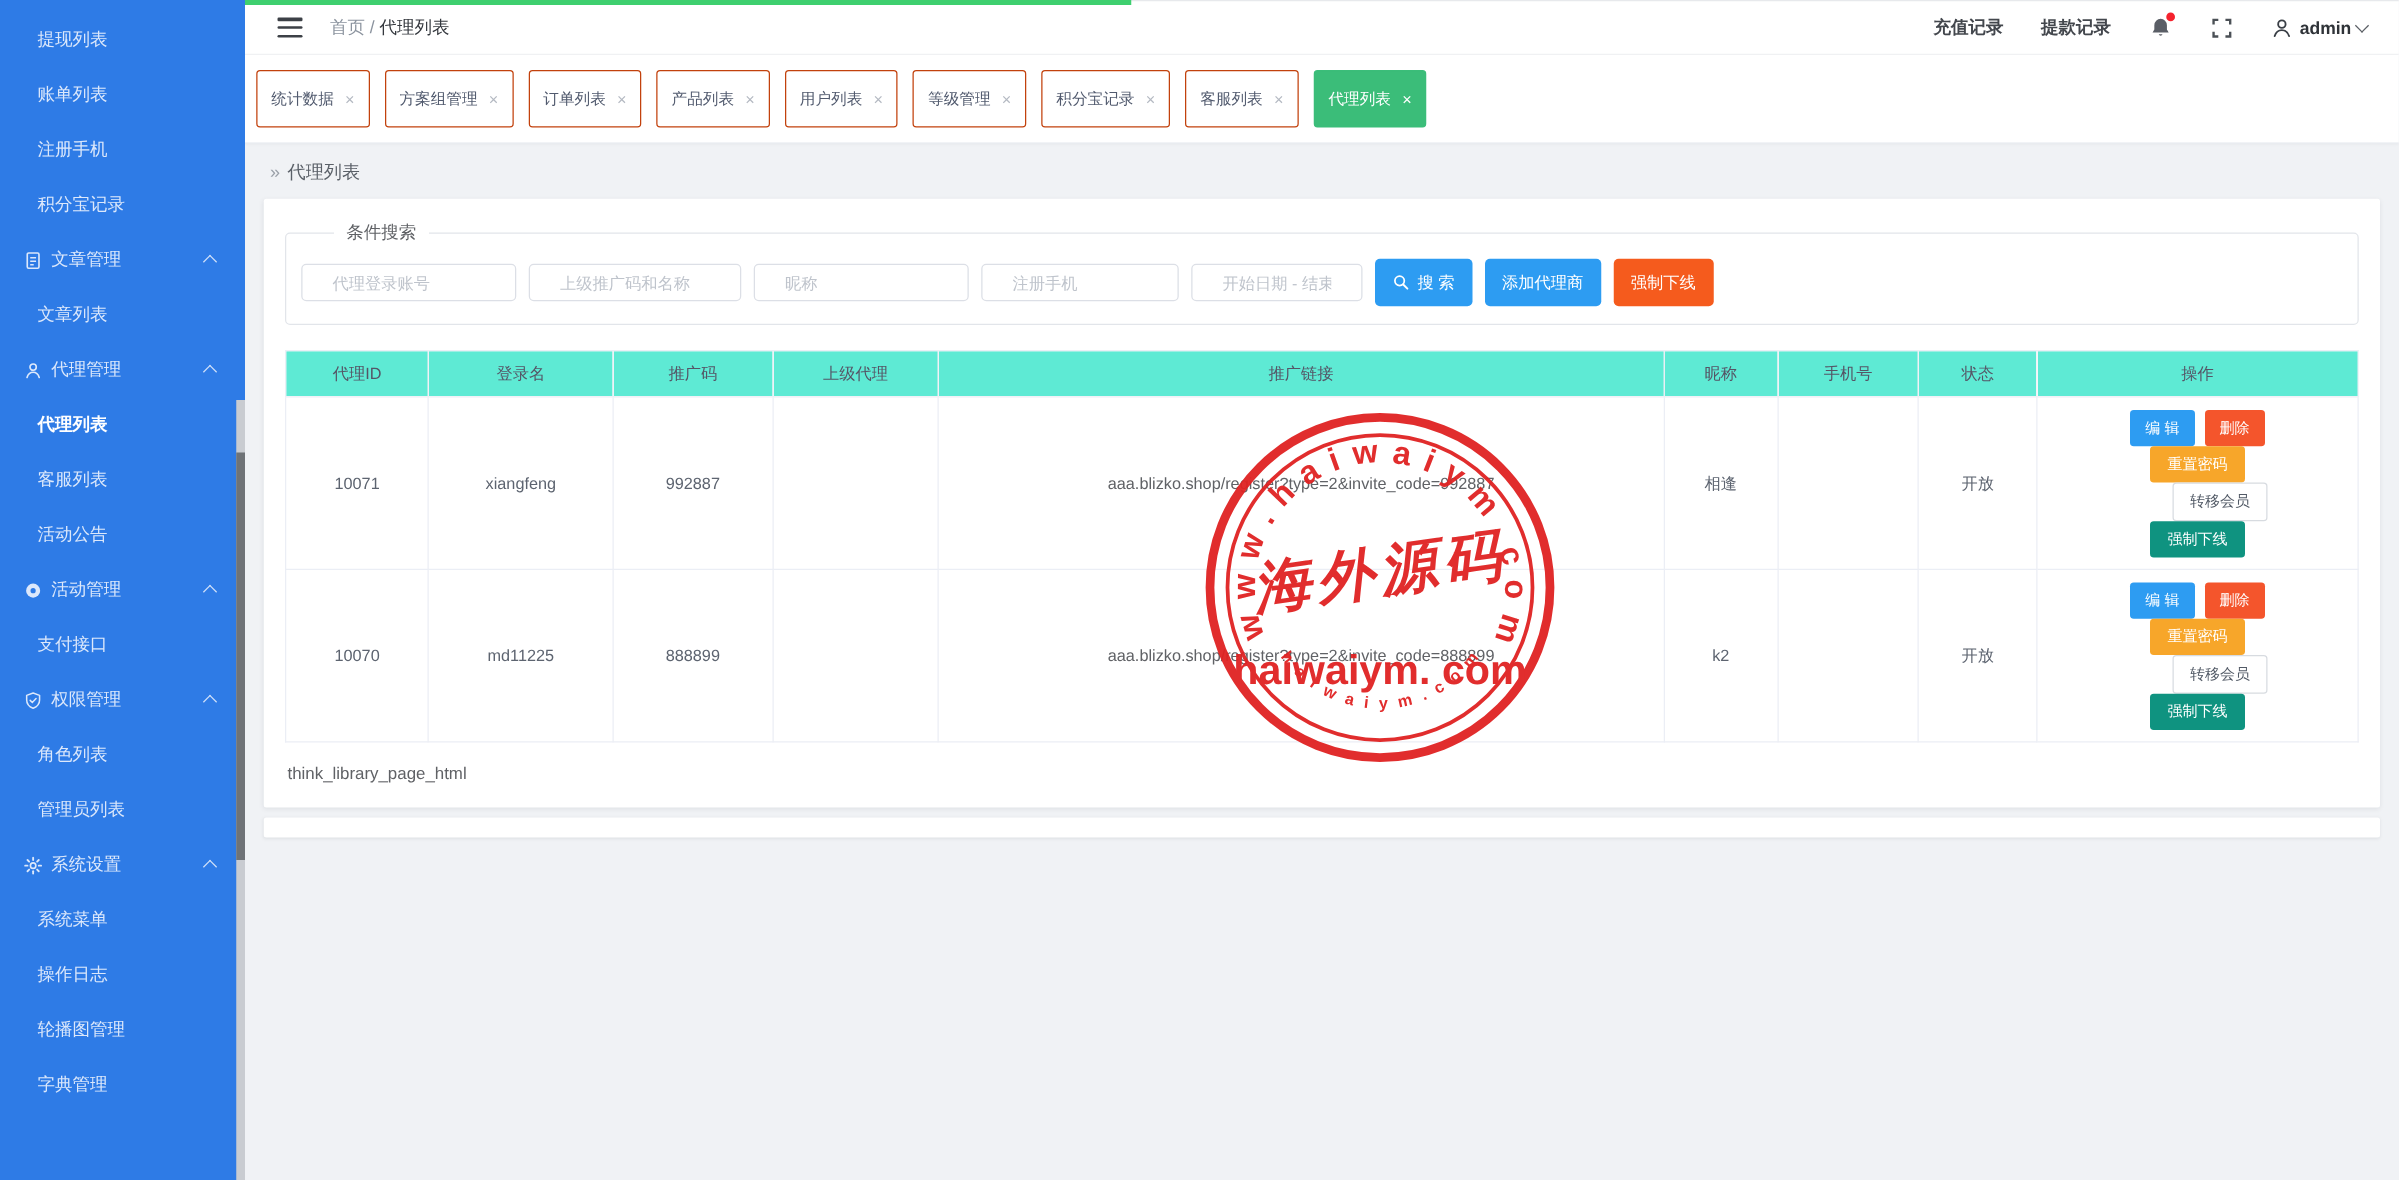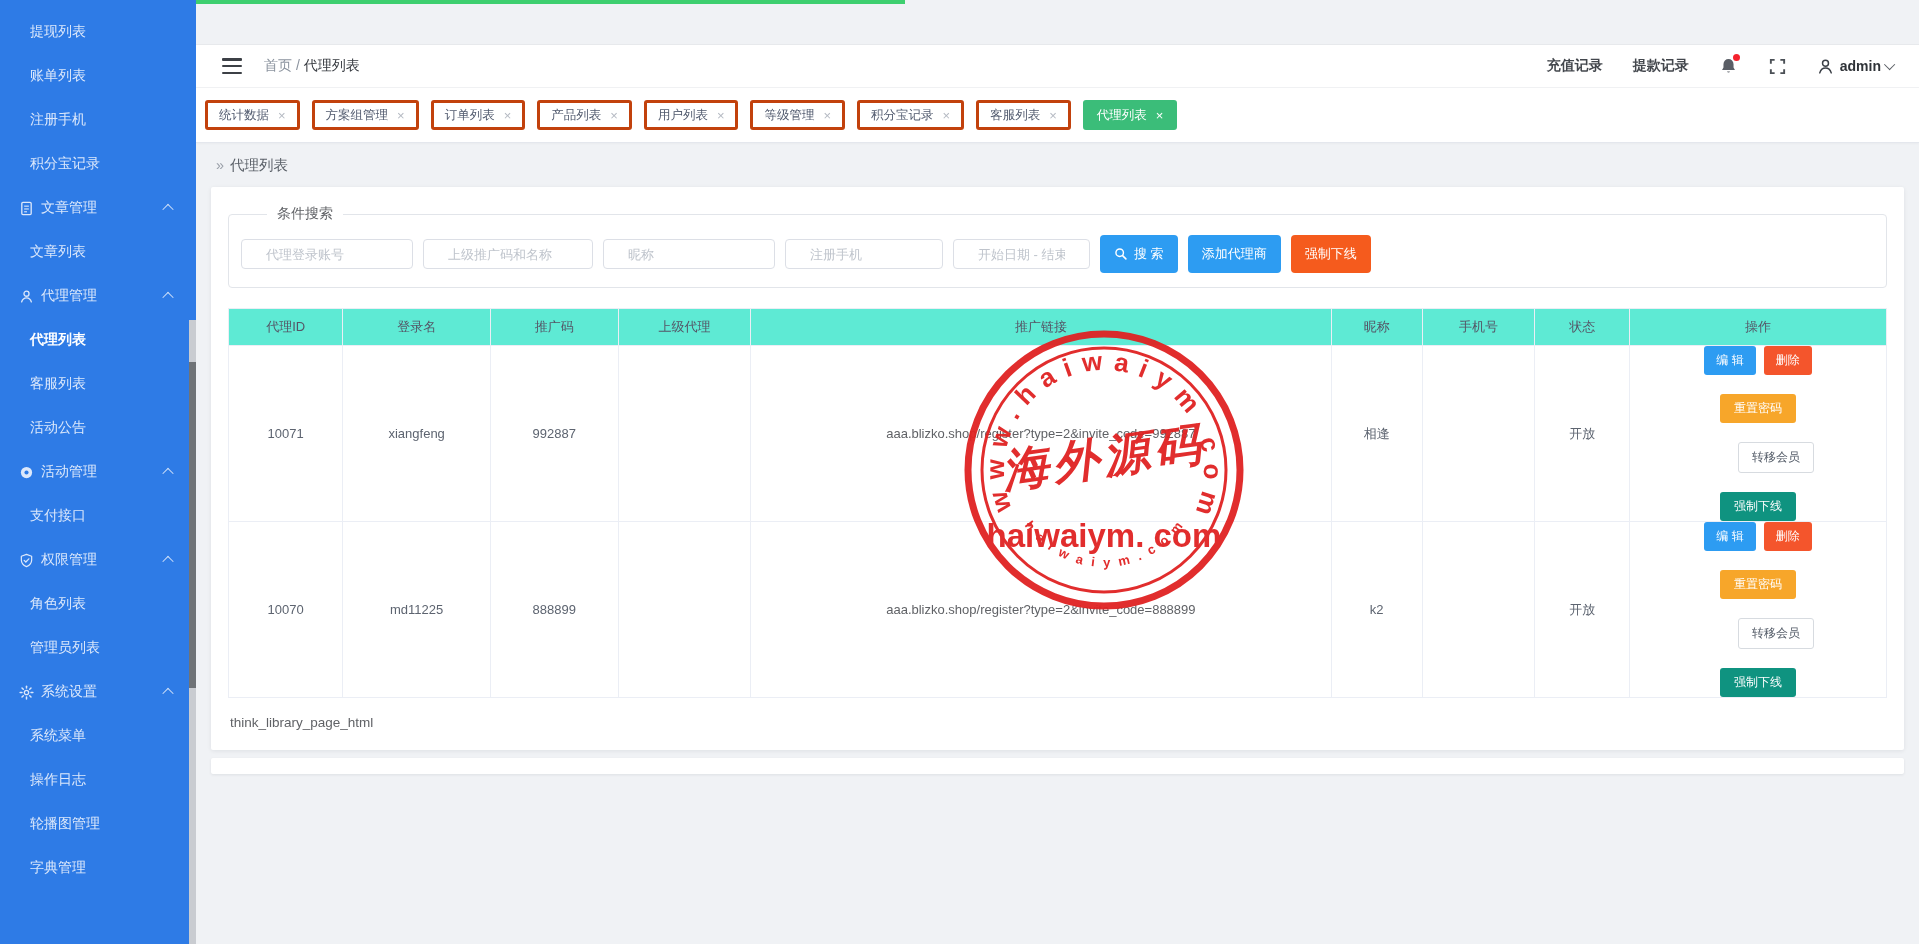--- a/index.html
+++ b/index.html
@@ -26,21 +26,21 @@
     background:#c9ccd1; }
   .side-thumb { position:absolute; right:0; top:362px; width:7px; height:326px;
     background:#6f7377; }
 
   
   #main { position:absolute; left:196px; top:0; width:1723px; height:944px; }
   #progress { position:absolute; left:0; top:0; width:709px; height:4px;
     background:#3ecf6f; z-index:40; }
 
   header.topbar { height:44px; background:#fff; display:flex; align-items:center;
-    border-top:1px solid #e7e9ec; border-bottom:1px solid #f0f1f3; position:relative;margin-top:44px; }
+    border-top:1px solid #e7e9ec; border-bottom:1px solid #f0f1f3; position:relative; }
   .burger { margin-left:26px; width:20px; height:16px; display:flex;
     flex-direction:column; justify-content:space-between; cursor:pointer; }
   .burger i { display:block; height:2.5px; background:#3c4046; border-radius:1px; }
   .burger i:nth-child(1){ width:20px; } .burger i:nth-child(2){ width:20px; }
   .burger i:nth-child(3){ width:20px; }
   .crumbs { margin-left:22px; font-size:14px; color:#8b939e; }
   .crumbs .cur { color:#34383e; }
   .top-right { margin-left:auto; display:flex; align-items:center; gap:30px;
     padding-right:24px; }
   .top-link { font-weight:bold; color:#43474d; font-size:14px; cursor:pointer; }
@@ -49,22 +49,22 @@
   .bell-dot { position:absolute; right:-2px; top:-3px; width:7px; height:7px;
     border-radius:50%; background:#f5222d; }
   .admin-box { display:flex; align-items:center; gap:6px; cursor:pointer; }
   .admin-name { font-weight:bold; color:#2f3338; }
   .chev-down { width:8px; height:8px; border-left:1.8px solid #5a5e64;
     border-bottom:1.8px solid #5a5e64; transform:rotate(-45deg) translate(0,-2px); }
 
   
   .tabbar { background:#fff; padding:12px 0 12px 9px; display:flex; gap:12px;
     border-bottom:1px solid #e4e7ed; box-shadow:0 1px 2px rgba(0,0,0,.03); }
-  .t { display:inline-flex; align-items:center; height:30px; padding:0 11px;
-    border:3px solid #c2410c; border-radius:3px; background:#fff; color:#515a6e;
+  .t { display:inline-flex; align-items:center; height:46px; padding:0 11px;
+    border:1px solid #c2410c; border-radius:3px; background:#fff; color:#515a6e;
     font-size:12.5px; cursor:pointer; white-space:nowrap;justify-content:flex-end; }
   .t .x { margin-left:9px; color:#b4b9c2; font-size:13px; }
   .t.act { background:#3bbd79; border-color:#3bbd79; color:#fff; }
   .t.act .x { color:#fff; }
 
   
   .content { padding:0 15px; position:relative; }
   .page-title { margin:13px 0 0 -5px; padding-left:10px; color:#5a6068;
     font-size:14.5px; }
   .page-title .mk { color:#9aa0a8; margin-right:6px; }
@@ -90,21 +90,21 @@
 
   table.grid { width:100%; border-collapse:collapse; margin-top:38px;
     table-layout:fixed; }
   .grid th, .grid td { border:1px solid #ebeef5; text-align:center;
     font-size:13px; color:#5d6470; font-weight:400; vertical-align:middle;
     overflow:hidden; }
   .grid th { background:#5eead4; height:37px; color:#556; }
   .grid td { height:138px; background:#fff; }
   .grid td.link { font-size:13px; color:#606266; }
   .status-open { color:#3bcc51; }
-  .acts { display:flex; flex-direction:column; align-items:center; gap:19px; }
+  .acts { display:flex; flex-direction:column; align-items:center; gap:0; }
   .acts .row2 { display:flex; gap:8px; }
   .mb { border:none; border-radius:3px; color:#fff; font-size:12px;
     padding:6px 12px; cursor:pointer; font-family:inherit; }
   .mb.w { width:76px; padding:6px 0; text-align:center; }
   .mb.edit { background:#2d9cf2; }
   .mb.del { background:#f4552c; }
   .mb.reset { background:#f7a62a; }
   .mb.move { background:#fff; border:1px solid #d7dbe0; color:#525a66;margin-left:36px; }
   .mb.force { background:#0f9380; }
 

